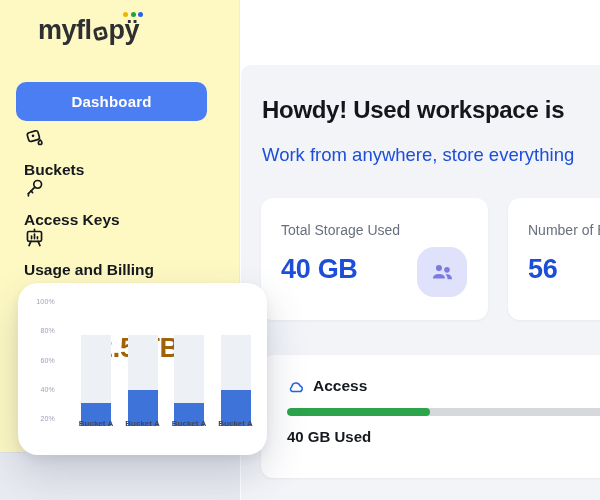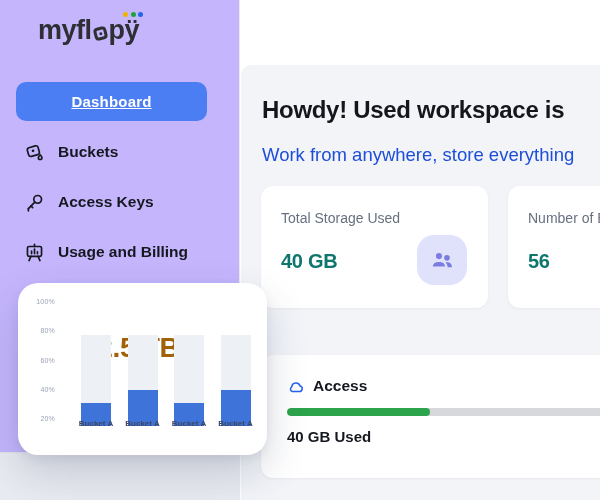--- a/index.html
+++ b/index.html
@@ -13,58 +13,58 @@
 
   
   .main { position:absolute; left:240px; top:0; width:360px; height:500px; background:#ffffff; }
   .panel { position:absolute; left:1px; top:65px; width:359px; height:435px;
            background:#f2f4f8; border-top-left-radius:10px; }
   .heading { position:absolute; left:22px; top:96px; font-size:24px; font-weight:800;
              letter-spacing:-0.3px; color:#14161c; white-space:nowrap; }
   .subheading { position:absolute; left:22px; top:144px; font-size:18.5px; font-weight:500;
                 color:#1d4ed8; white-space:nowrap; }
 
-  .stat-card { position:absolute; top:186px; height:122px; background:#fff; border-radius:12px;
+  .stat-card { position:absolute; top:198px; height:122px; background:#fff; border-radius:12px;
                box-shadow:0 1px 3px rgba(20,25,40,.05); padding:24px 20px 8px; }
   .stat-card.c1 { left:21px; width:227px; }
   .stat-card.c2 { left:268px; width:240px; }
   .stat-label { font-size:14px; font-weight:500; color:#68707f; white-space:nowrap; }
-  .stat-value { margin-top:24px; font-size:20px; font-weight:800; color:#0f766e; letter-spacing:-0.3px; }
+  .stat-value { margin-top:16px; font-size:27px; font-weight:800; color:#1d4ed8; letter-spacing:-0.3px; }
   .icon-squircle { position:absolute; right:21px; top:49px; width:50px; height:50px;
                    border-radius:17px; background:#e0e1fb; display:flex; align-items:center;
                    justify-content:center; color:#7a7ce0; }
 
   .storage-card { position:absolute; left:21px; top:355px; width:400px; height:123px;
                   background:#fff; border-radius:12px; box-shadow:0 1px 3px rgba(20,25,40,.05);
                   padding:22px 26px; }
   .storage-head { display:flex; align-items:center; gap:9px; font-size:15.5px; font-weight:700; color:#15181e; }
   .progress-track { margin-top:13px; height:8px; border-radius:4px; background:#d6d8db; overflow:hidden; }
   .progress-fill { height:100%; border-radius:4px; background:#2ca44b; width:0; }
   .used-label { margin-top:12px; font-size:15px; font-weight:700; color:#15181e; }
 
   
-  .sidebar { position:absolute; left:0; top:0; width:240px; height:453px; background:#c4b5fd;
+  .sidebar { position:absolute; left:0; top:0; width:240px; height:453px; background:#fef9c3;
              border-right:1px solid #e8eaef; border-bottom:1px solid #dfe2e9; z-index:20; }
   .logo { position:absolute; left:38px; top:14px; font-size:27px; font-weight:800;
           letter-spacing:-0.5px; color:#2d2f33; line-height:1.2; }
   .logo-a { display:inline-block; width:13px; height:13px; border:3px solid #2d2f33;
             border-radius:4px; transform:rotate(-14deg); position:relative; margin:0 2px;
             top:1px; }
   .logo-a i { position:absolute; width:3.5px; height:3.5px; background:#2d2f33; border-radius:50%;
               left:50%; top:50%; transform:translate(-50%,-50%); }
   .logo-dots { position:absolute; top:-2px; right:-4px; display:flex; gap:2.5px; }
   .logo-dots b { width:5px; height:5px; border-radius:50%; display:block; }
 
   .dash-btn { position:absolute; left:16px; top:82px; width:191px; height:39px;
               background:#4c7ef3; border:none; border-radius:10px; color:#fff;
               font-family:inherit; font-size:15px; font-weight:700; letter-spacing:.2px;
-              display:flex; align-items:center; justify-content:center; cursor:pointer;text-decoration:underline; }
+              display:flex; align-items:center; justify-content:center; cursor:pointer; }
   .nav { position:absolute; left:0; top:127px; width:240px; }
-  .nav-item { height:50px; display:flex; align-items:center; gap:13px; padding-left:24px;
-              font-size:15.5px; font-weight:600; color:#15181e; cursor:pointer; }
+  .nav-item { height:50px; display:flex; gap:13px; padding-left:24px;
+              font-size:15.5px; font-weight:600; color:#15181e; cursor:pointer;flex-direction:column; }
   .nav-item svg { flex:0 0 auto; }
 
   
   .chart-card { position:absolute; left:18px; top:283px; width:249px; height:172px;
                 background:#fff; border-radius:20px; z-index:30;
                 box-shadow:0 18px 40px rgba(50,60,92,.20), 0 4px 10px rgba(50,60,92,.08); }
   .cc-title { position:absolute; left:64px; top:10px; font-size:28px; font-weight:800;
               letter-spacing:-0.3px; color:#a16207;margin-top:39px; }
   .cc-ticks { position:absolute; left:10px; top:15px; width:27px; height:124px;
               display:flex; flex-direction:column; justify-content:space-between;

